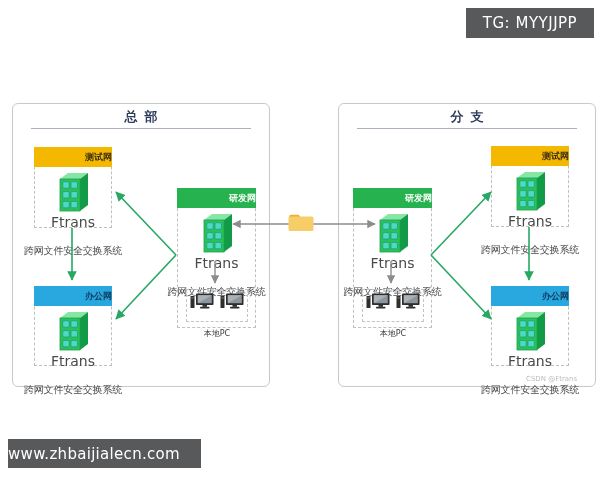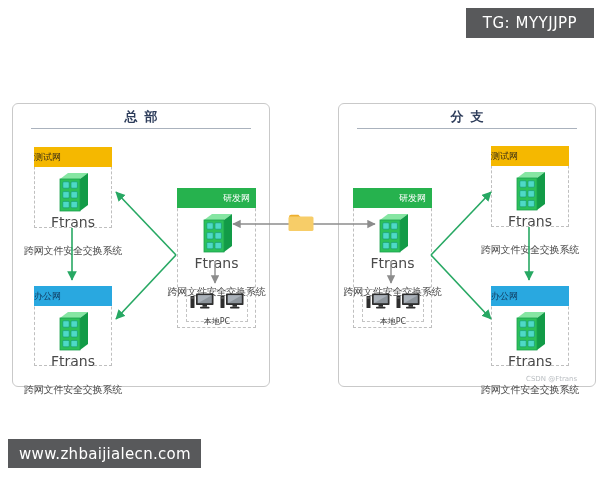--- a/index.html
+++ b/index.html
@@ -9,43 +9,43 @@
   *{margin:0;padding:0;box-sizing:border-box;}
   html,body{background:#fff;}
   body{font-family:"DejaVu Sans","Liberation Sans",sans-serif;}
   .canvas{position:relative;width:600px;height:480px;background:#fff;overflow:hidden;}
 
   .tg-badge{position:absolute;left:466px;top:8px;width:128px;height:30px;
     background:var(--badge);color:#fff;font-size:15px;display:flex;align-items:center;
     justify-content:center;letter-spacing:.5px;}
   .site-banner{position:absolute;left:8px;top:439px;width:193px;height:29px;
     background:var(--badge);color:#fff;font-size:15px;display:flex;align-items:center;
-    padding-left:11px;letter-spacing:.3px;}
+    letter-spacing:.3px;}
 
   .panel{position:absolute;top:103px;width:258px;height:284px;background:#fff;
     border:1px solid #c9c9c9;border-radius:6px;}
   .panel-hq{left:12px;}
   .panel-branch{left:338px;padding-left:40px;}
   .panel-title{position:absolute;top:4px;left:0;width:100%;text-align:center;
     font-size:13px;font-weight:bold;color:var(--navy);letter-spacing:7px;text-indent:7px;}
   .panel-divider{position:absolute;top:24px;left:18px;right:18px;height:1px;background:#aab2bd;}
 
   .net-box{position:absolute;width:78px;background:#fff;border:1px dashed #bfbfbf;
     display:flex;flex-direction:column;align-items:center;}
   .net-header{width:calc(100% + 2px);margin:-1px -1px 0 -1px;height:20px;line-height:20px;
-    text-align:left;font-size:9px;font-weight:normal;flex:none;}
+    text-align:right;font-size:9px;font-weight:bold;flex:none;}
   .t-dark{color:#3d3014;} .t-white{color:#fff;margin-left:46px;} .t-navy{color:#103A5E;margin-top:12px;}
   .server{margin-top:5px;height:40px;flex:none;}
   .product{margin-top:2px;font-size:14px;color:#4a4a4a;}
   .system{margin-top:14px;font-size:10px;letter-spacing:-.2px;color:#4a4a4a;white-space:nowrap;}
 
   .pc-box{position:absolute;left:8px;bottom:5px;width:62px;height:33px;
     border:1px dashed #c4c4c4;display:flex;flex-direction:column;align-items:center;}
   .pc-row{display:flex;gap:6px;margin-top:3px;}
-  .pc-label{font-size:8px;color:#3d3d3d;margin-top:3px;}
+  .pc-label{font-size:8px;color:#3d3d3d;margin-top:15px;}
 
   .arrows{position:absolute;left:0;top:0;pointer-events:none;z-index:30;}
   .ga{stroke:var(--ag);stroke-width:1.6;fill:none;}
   .gr{stroke:var(--gr);stroke-width:1.4;fill:none;}
   .mga{fill:var(--ag);} .mgr{fill:var(--gr);}
 
   .folder{position:absolute;left:287px;top:210px;z-index:40;}
   .watermark{position:absolute;left:526px;top:375px;width:70px;
     font-size:7px;color:#b9bdc1;}
 </style>

